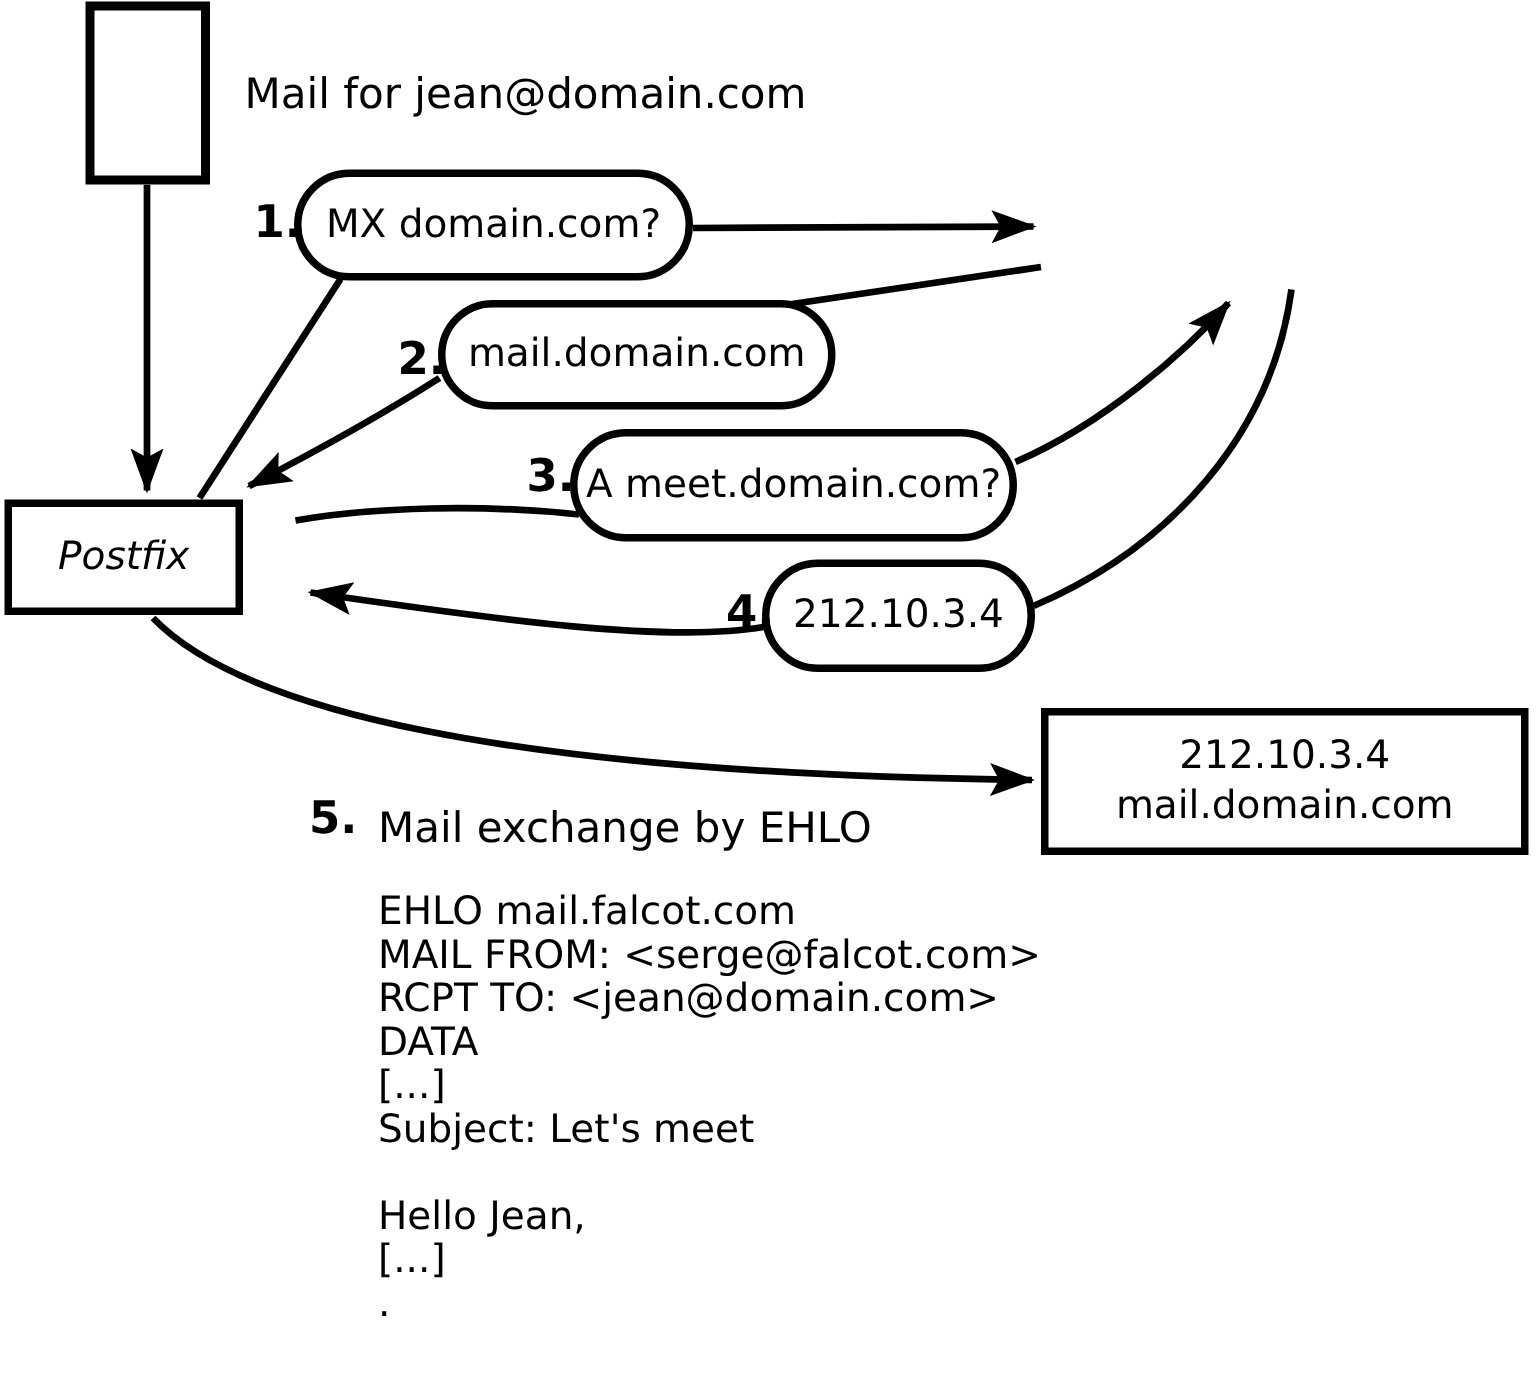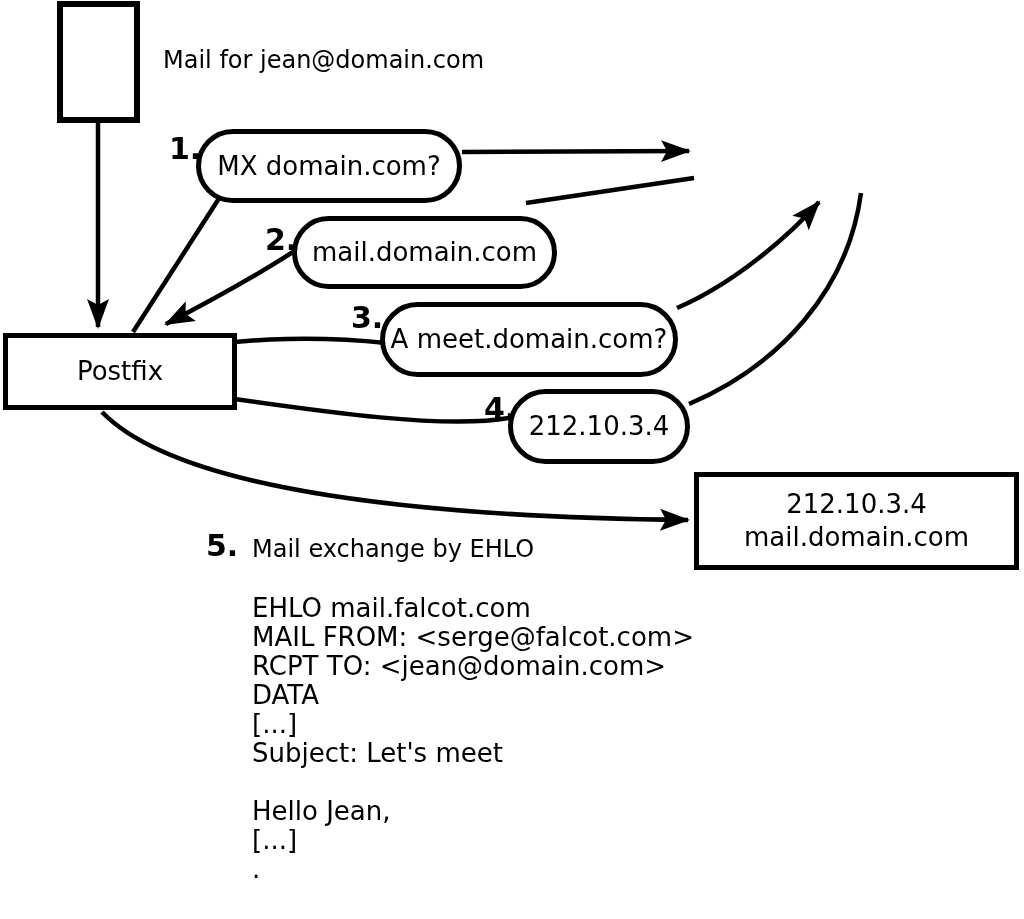--- a/index.html
+++ b/index.html
@@ -7,26 +7,26 @@
     position:relative;width:1024px;height:919px;background:#fff;
     font-family:"DejaVu Sans", sans-serif;color:#000;overflow:hidden;
   }
   #connectors{position:absolute;left:0;top:0;}
   .node{
     position:absolute;box-sizing:border-box;background:#fff;border:5px solid #000;
     display:flex;flex-direction:column;align-items:center;justify-content:center;
     font-size:26px;text-align:center;line-height:33px;
   }
   .envelope{border-width:6px;}
-  .pill{border-radius:38px;margin-top:16px;}
+  .pill{border-radius:38px;}
   .num{
     position:absolute;font-weight:bold;font-size:30px;line-height:1;
   }
   .label{
-    position:absolute;font-size:24px;line-height:1.2;white-space:nowrap;
+    position:absolute;font-size:28px;line-height:1.2;white-space:nowrap;
   }
   #smtp-session{
     position:absolute;font-size:26px;line-height:29px;white-space:pre;
   }
 </style>
 </head>
 <body>
 
 <div id="canvas">
 
@@ -45,21 +45,21 @@
       <path d="M 197 347 C 250 338 320 336 386 343"></path>
       <path d="M 677 308 C 735 283 790 235 819 202" marker-end="url(#arrow)"></path>
       <path d="M 861 193 C 848 290 780 365 689 404"></path>
       <path d="M 509 418 C 445 429 330 413 207 395" marker-end="url(#arrow)"></path>
       <path d="M 102 412 C 160 472 330 516 688 520" marker-end="url(#arrow)"></path>
     </g>
   </svg>
 
   <div class="node envelope" style="left:57px;top:1px;width:83px;height:122px;"></div>
 
-  <div class="node" style="left:3px;top:333px;width:234px;height:77px;">
+  <div class="node" style="left:3px;top:333px;width:159px;height:77px;font-style:italic;">
     <span>Postfix</span>
   </div>
 
 
   <div class="node" style="left:694px;top:472px;width:325px;height:98px;">
     <div>212.10.3.4</div>
     <div>mail.domain.com</div>
   </div>
 
   <div class="node pill" style="left:196px;top:113px;width:266px;height:74px;">

